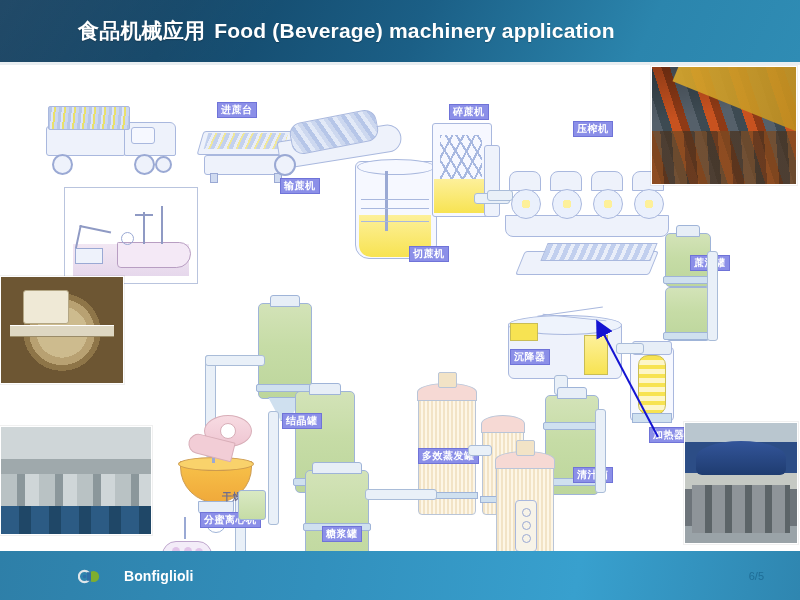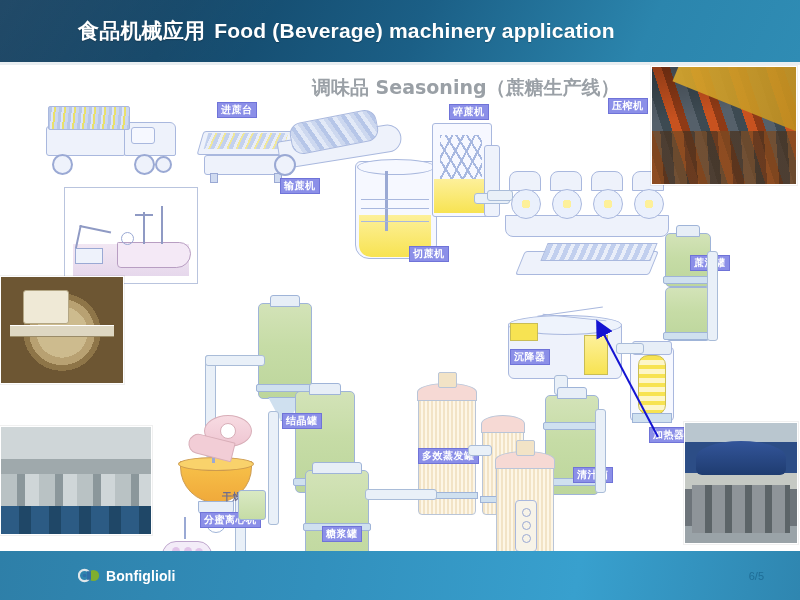--- a/index.html
+++ b/index.html
@@ -127,41 +127,40 @@
     background:repeating-linear-gradient(90deg,#8e9499 0 13px,#5c6468 13px 20px);
   }
 
   .arrow-svg{position:absolute;left:0;top:0;width:800px;height:483px;pointer-events:none;}
 
   
   .footer{
     position:absolute;left:0;top:551px;width:800px;height:49px;
     background:linear-gradient(100deg,#2e7fa8 0%,#3290bd 40%,#38a0ce 72%,#2f86b0 100%);
   }
-  .footer-logo{position:absolute;left:78px;top:50%;transform:translateY(-50%);display:flex;align-items:flex-start;gap:6px;}
+  .footer-logo{position:absolute;left:78px;top:50%;transform:translateY(-50%);display:flex;align-items:flex-end;gap:24px;}
   .logo-mark{position:relative;width:22px;height:15px;}
   .logo-text{color:#ffffff;font-size:14px;font-weight:bold;letter-spacing:.1px;}
   .page-num{position:absolute;right:36px;top:50%;transform:translateY(-50%);color:#1e6d96;font-size:11px;}
   .footer-topline{position:absolute;left:0;top:551px;width:800px;height:2px;background:#ffffff;opacity:.85;}
 </style>
 </head>
 <body>
 
 <div id="slide">
 
   <div class="header">
     <div class="header-title">
       <span class="cn">食品机械应用</span><span>Food (Beverage) machinery application</span>
     </div>
   </div>
   <div class="header-rule"></div>
 
   <div class="canvas">
 
-    <div class="slide-subtitle">调味品 Seasoning（蔗糖生产线）</div>
 
     <div class="sk" style="left:38px;top:35px;width:150px;height:75px;">
       <div class="outline" style="left:8px;top:26px;width:78px;height:28px;"></div>
       <div class="outline" style="left:86px;top:22px;width:50px;height:32px;border-radius:4px 6px 2px 2px;"></div>
       <div class="outline light" style="left:93px;top:27px;width:22px;height:15px;"></div>
       <div class="sk" style="left:10px;top:6px;width:80px;height:22px;background:repeating-linear-gradient(96deg,#b9c8e8 0 3px,#dfe6f6 3px 5px,#e9e06a 5px 7px,#cdd8ef 7px 10px);border:1.5px solid #a9b8de;border-radius:2px;"></div>
       <div class="sk" style="left:14px;top:54px;width:17px;height:17px;border:2px solid #9aa9d4;border-radius:50%;background:#eef2fb;"></div>
       <div class="sk" style="left:96px;top:54px;width:17px;height:17px;border:2px solid #9aa9d4;border-radius:50%;background:#eef2fb;"></div>
       <div class="sk" style="left:117px;top:56px;width:13px;height:13px;border:2px solid #9aa9d4;border-radius:50%;background:#eef2fb;"></div>
     </div>
@@ -194,21 +193,21 @@
 
     <div class="lbl" style="left:449px;top:39px;">碎蔗机</div>
     <div class="sk" style="left:432px;top:58px;width:68px;height:108px;">
       <div class="outline light" style="left:0;top:0;width:58px;height:92px;"></div>
       <div class="sk" style="left:2px;top:56px;width:54px;height:34px;background:linear-gradient(180deg,#fdf09a,#f7e352);"></div>
       <div class="sk" style="left:8px;top:12px;width:42px;height:44px;background:repeating-linear-gradient(58deg,#a7b8e0 0 2px,transparent 2px 9px),repeating-linear-gradient(118deg,#a7b8e0 0 2px,transparent 2px 10px);"></div>
       <div class="outline" style="left:52px;top:22px;width:14px;height:70px;"></div>
       <div class="pipe" style="left:42px;top:70px;width:34px;height:9px;"></div>
     </div>
 
-    <div class="lbl" style="left:573px;top:33px;margin-left:35px;">压榨机</div>
+    <div class="lbl" style="left:573px;top:56px;">压榨机</div>
     <div class="sk" style="left:505px;top:106px;width:168px;height:72px;">
       <div class="outline" style="left:0;top:44px;width:162px;height:20px;border-radius:0 0 8px 8px;"></div>
       <div class="sk" style="left:0;top:0;width:162px;height:48px;display:flex;gap:2px;">
         <div class="sk" style="position:relative;width:39px;height:48px;">
           <div class="outline" style="left:4px;top:0;width:30px;height:18px;border-radius:8px 8px 0 0;"></div>
           <div class="sk" style="left:6px;top:18px;width:28px;height:28px;border:1.5px solid #a9b8de;border-radius:50%;background:radial-gradient(circle,#fdf09a 0 22%,#eaf0fc 22% 100%);"></div>
         </div>
         <div class="sk" style="position:relative;width:39px;height:48px;">
           <div class="outline" style="left:4px;top:0;width:30px;height:18px;border-radius:8px 8px 0 0;"></div>
           <div class="sk" style="left:6px;top:18px;width:28px;height:28px;border:1.5px solid #a9b8de;border-radius:50%;background:radial-gradient(circle,#fdf09a 0 22%,#eaf0fc 22% 100%);"></div>

